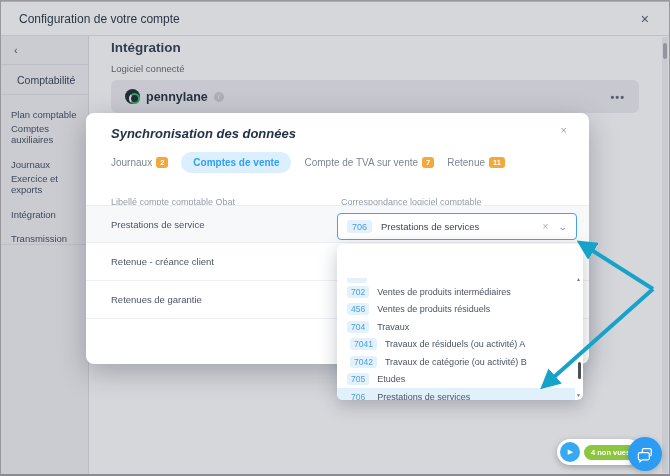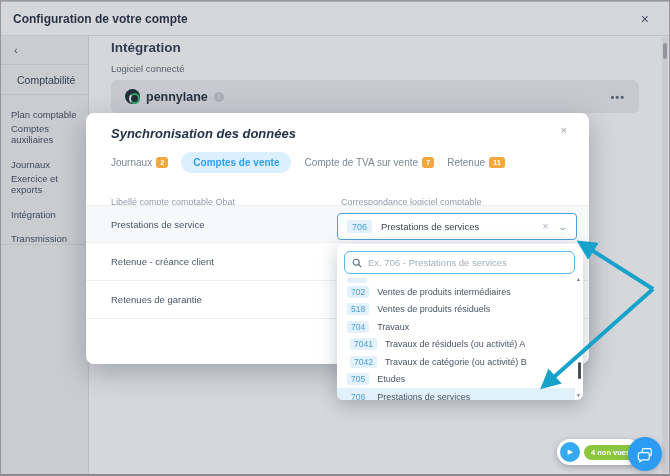--- a/index.html
+++ b/index.html
@@ -8,21 +8,21 @@
     position: relative; width: 670px; height: 476px; overflow: hidden;
     border: 1px solid #97979c; border-bottom: 2px solid #8a8a90; background: #fff;
   }
 
   
   .app-header {
     position:absolute; left:0; top:0; right:0; height:35px; background:#fff;
     border-top:1px solid #c9c9cd; border-bottom:1px solid #e3e5e8;
     display:flex; align-items:center; padding:0 12px;
   }
-  .app-title { font-size:12px; font-weight:bold; color:#1f2c3d; }
+  .app-title { font-size:12px; font-weight:normal; color:#1f2c3d;margin-left:6px; }
   .app-close { margin-left:auto; margin-right:8px; font-size:14px; color:#46556b; cursor:pointer; }
 
   .sidebar {
     position:absolute; left:0; top:35px; bottom:0; width:88px;
     background:#f1f1f3; border-right:1px solid #dddde1; font-size:9.5px; color:#3d4a5c;
   }
   .side-back { height:29px; display:flex; align-items:center; padding-left:13px;
     border-bottom:1px solid #e1e1e5; color:#4a5568; font-size:11px; }
   .side-section { height:30px; display:flex; align-items:center; padding-left:16px;
     border-bottom:1px solid #e1e1e5; font-size:10.5px; color:#2f3b4c; }
@@ -215,38 +215,31 @@
   </div>
 
   <div class="select-field">
     <span class="code-badge">706</span>
     <span class="select-text">Prestations de services</span>
     <span class="select-clear">×</span>
     <span class="select-chevron">⌄</span>
   </div>
 
   <div class="dropdown">
-    <div class="search-box">
-      <svg width="10" height="10" viewBox="0 0 12 12">
-        <circle cx="5" cy="5" r="3.6" fill="none" stroke="#5a6b7d" stroke-width="1.3"></circle>
-        <line x1="7.8" y1="7.8" x2="11" y2="11" stroke="#5a6b7d" stroke-width="1.3"></line>
-      </svg>
-      <input type="text" placeholder="Ex. 706 - Prestations de services" style="">
-    </div>
 
     <div class="opt-list">
       <div class="opt sliver-top">
         <span class="code-badge">&nbsp;&nbsp;&nbsp;</span>
       </div>
       <div class="opt">
         <span class="code-badge">702</span>
         <span class="opt-label">Ventes de produits intermédiaires</span>
       </div>
       <div class="opt">
-        <span class="code-badge">518</span>
+        <span class="code-badge">456</span>
         <span class="opt-label">Ventes de produits résiduels</span>
       </div>
       <div class="opt">
         <span class="code-badge">704</span>
         <span class="opt-label">Travaux</span>
       </div>
       <div class="opt indent">
         <span class="code-badge">7041</span>
         <span class="opt-label">Travaux de résiduels (ou activité) A</span>
       </div>

